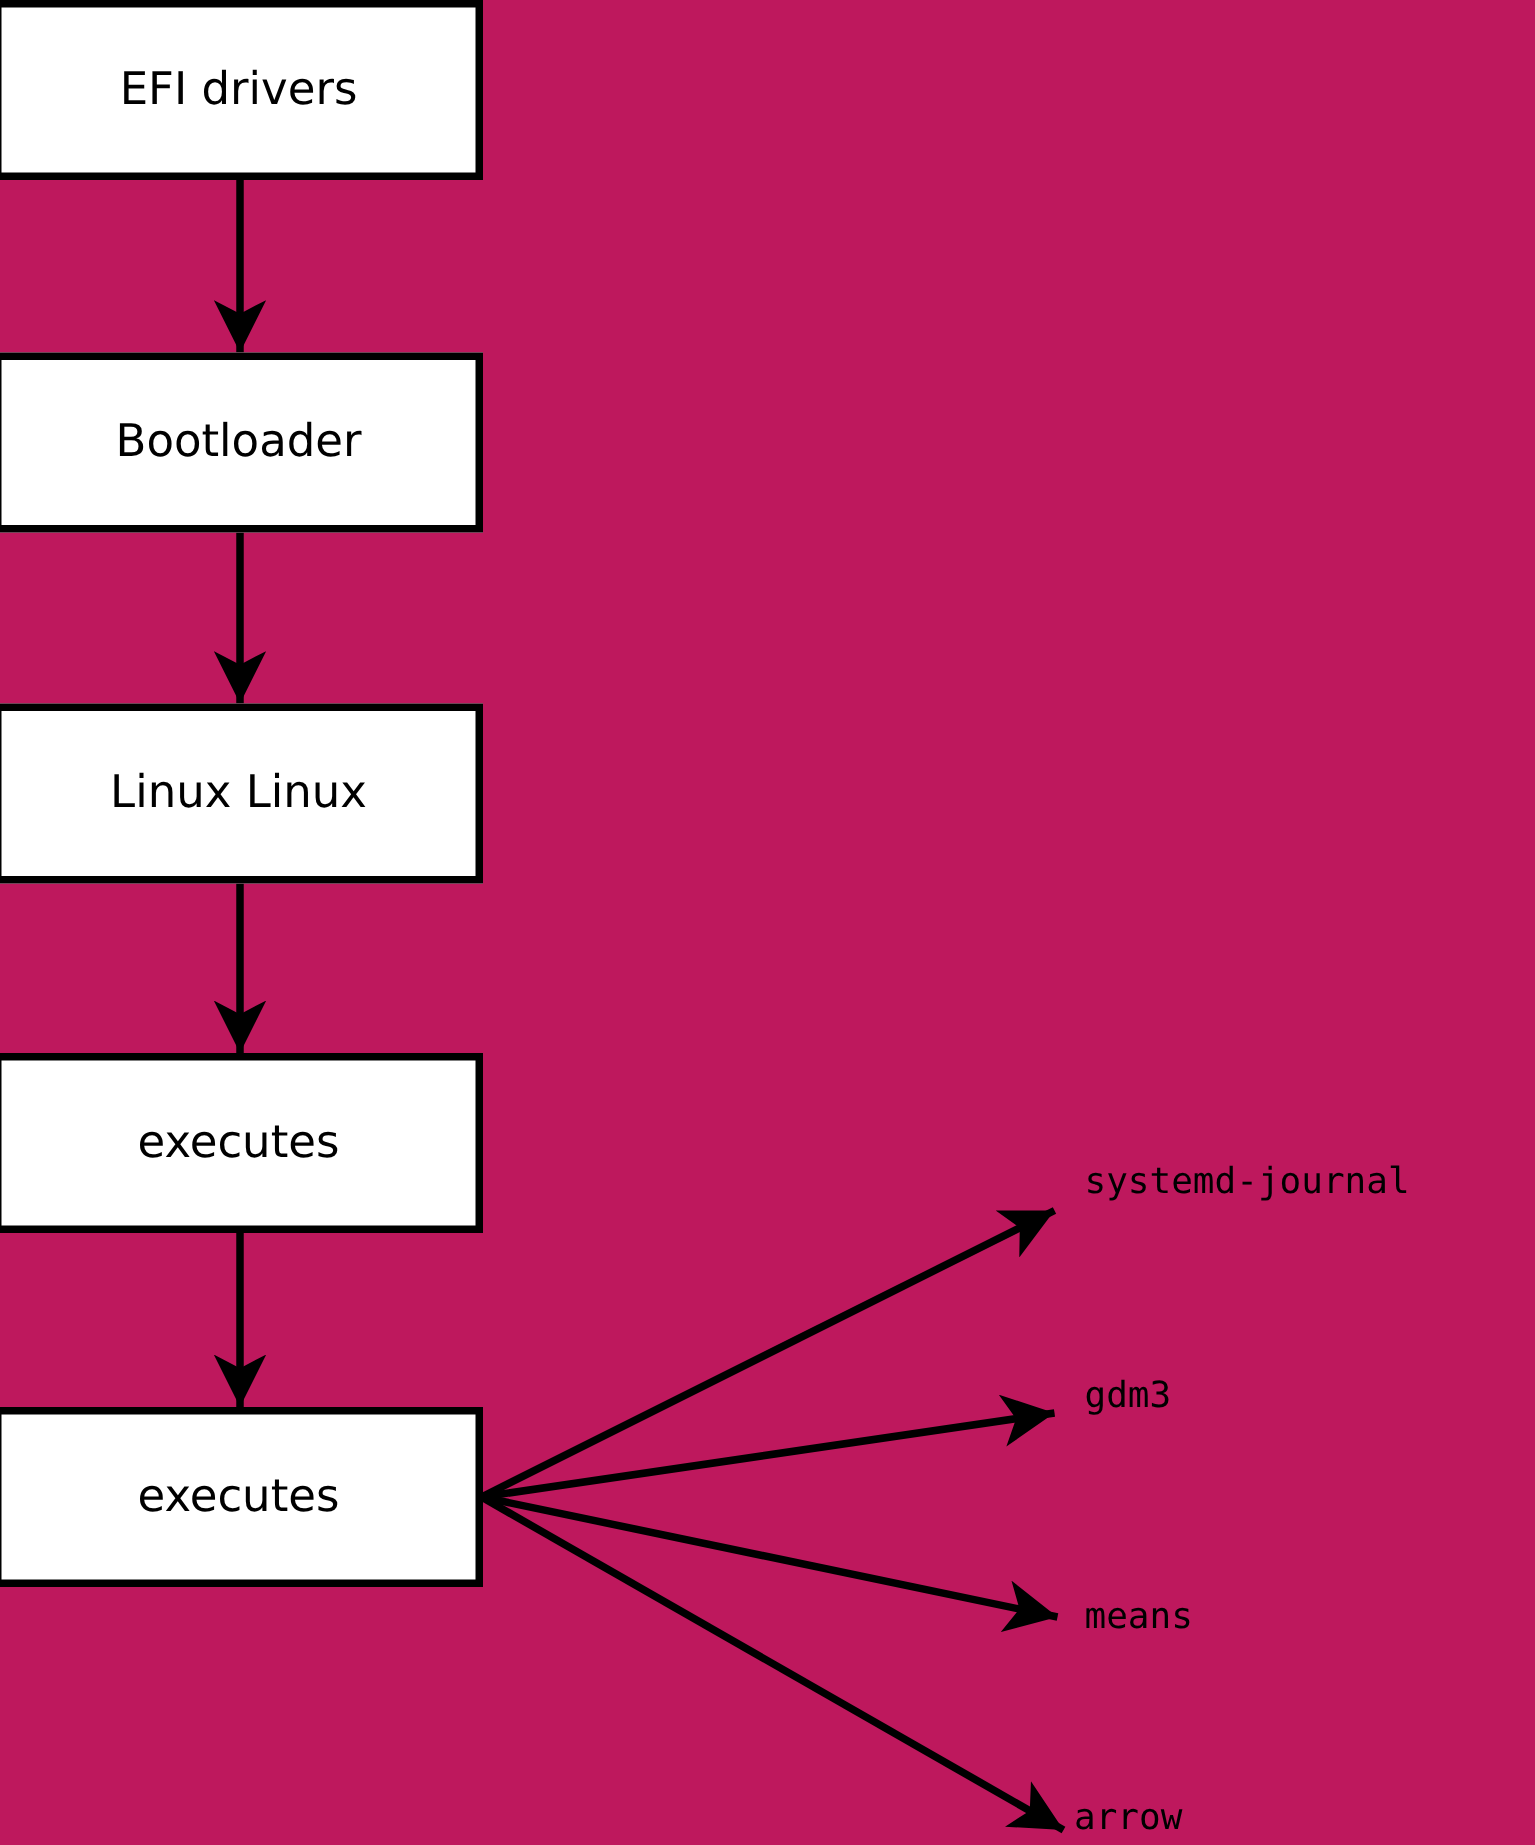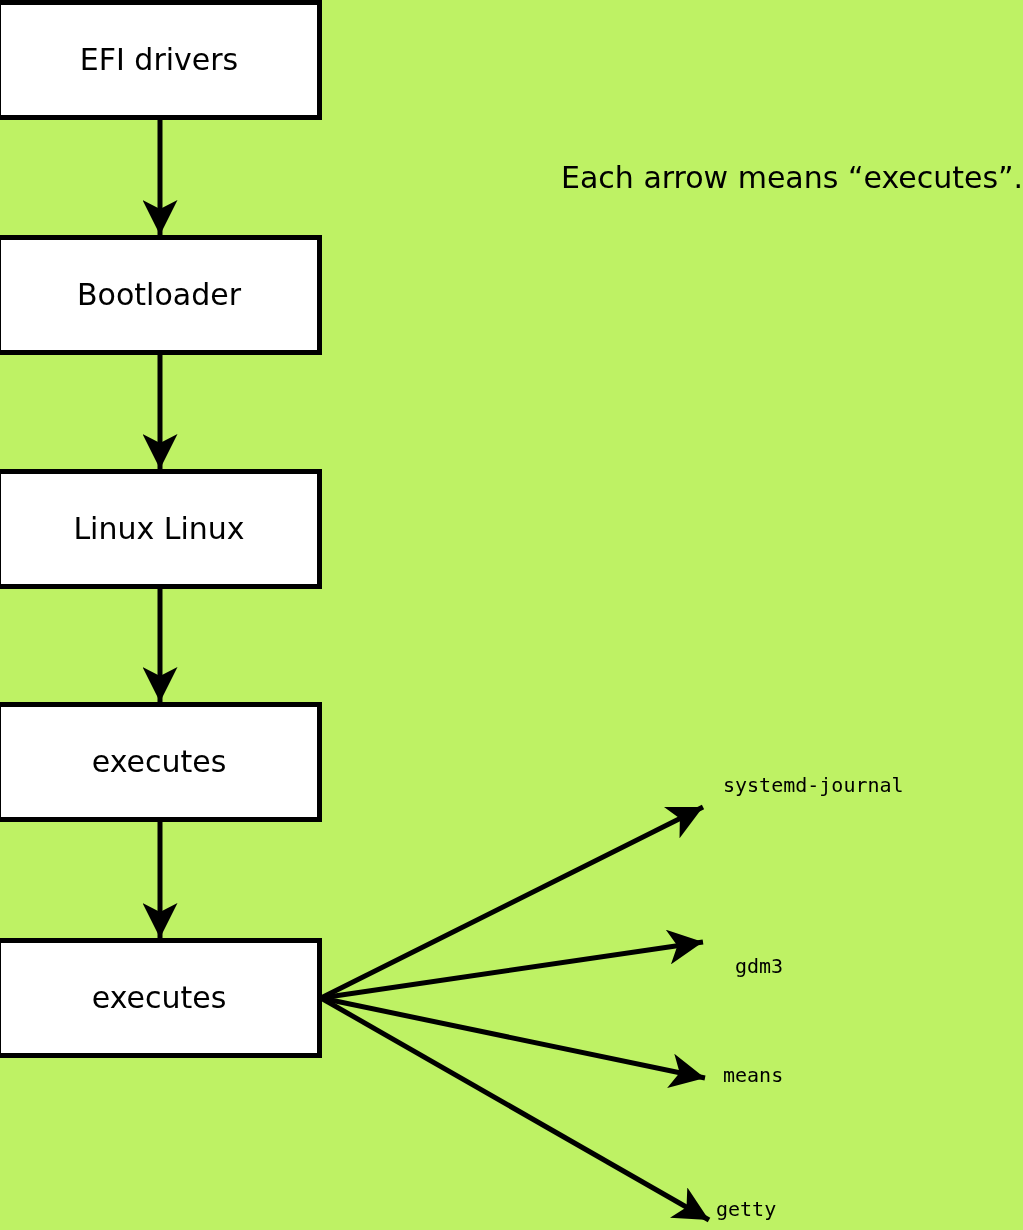--- a/index.html
+++ b/index.html
@@ -4,21 +4,21 @@
 <style>
   html, body {
     margin: 0;
     padding: 0;
     background: #ffffff;
   }
   .canvas {
     position: relative;
     width: 1023px;
     height: 1230px;
-    background: #bef264;
+    background: #be185d;
     overflow: hidden;
     font-family: "DejaVu Sans", sans-serif;
     color: #000000;
   }
   .arrows-layer {
     position: absolute;
     left: 0;
     top: 0;
     width: 1023px;
     height: 1230px;
@@ -50,26 +50,26 @@
     position: absolute;
     left: 561px;
     top: 163px;
     font-size: 30px;
     line-height: 1;
     white-space: nowrap;
   }
   .spawn-label {
     position: absolute;
     font-family: "DejaVu Sans Mono", monospace;
-    font-size: 20px;
+    font-size: 24px;
     line-height: 1;
     white-space: nowrap;
   }
   .spawn-journal { left: 723px; top: 775px; }
-  .spawn-gdm3    { left: 723px; top: 956px; margin-left: 12px; }
+  .spawn-gdm3    { left: 723px; top: 918px; }
   .spawn-getty   { left: 723px; top: 1065px; }
   .spawn-sshd    { left: 716px; top: 1199px; }
 </style>
 </head>
 <body>
 
 <div class="canvas">
 
   <svg class="arrows-layer" viewBox="0 0 1023 1230" xmlns="http://www.w3.org/2000/svg">
     <defs>
@@ -102,23 +102,22 @@
   </div>
 
   <div class="flow-box box-initramfs">
     <span class="box-label">executes</span>
   </div>
 
   <div class="flow-box box-systemd">
     <span class="box-label">executes</span>
   </div>
 
-  <div class="note-text">Each arrow means “executes”.</div>
 
   <div class="spawn-label spawn-journal">systemd-journal</div>
 
   <div class="spawn-label spawn-gdm3">gdm3</div>
 
   <div class="spawn-label spawn-getty">means</div>
 
-  <div class="spawn-label spawn-sshd">getty</div>
+  <div class="spawn-label spawn-sshd">arrow</div>
 
 </div>
 
 </body></html>

